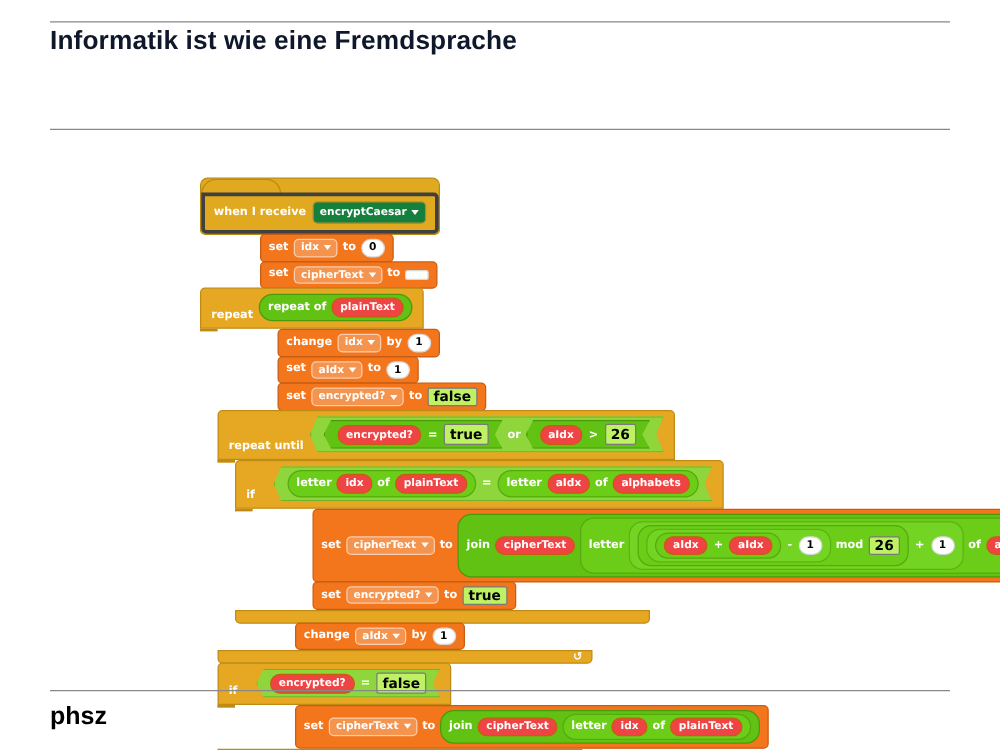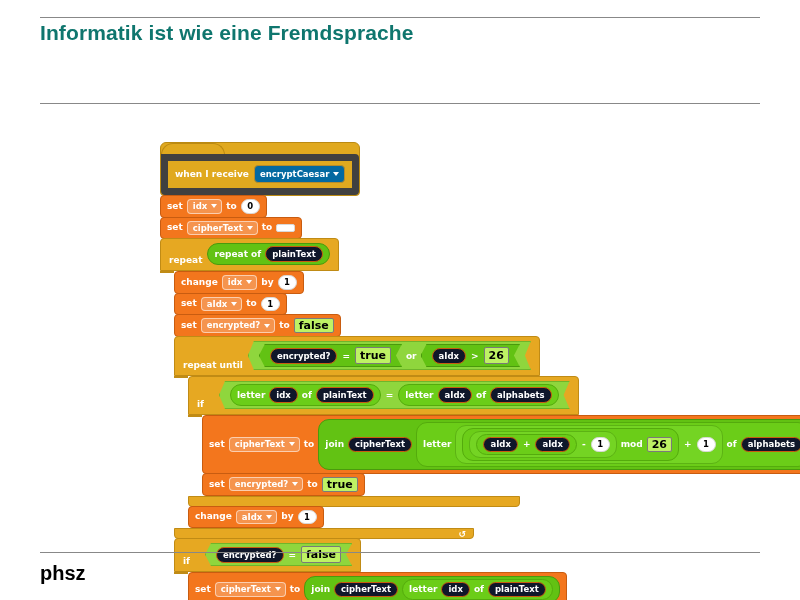--- a/index.html
+++ b/index.html
@@ -13,21 +13,21 @@
 
   
   .slide{position:absolute;inset:0;}
   .rule{position:absolute;left:40px;right:40px;height:1px;background:#888;}
   .rule-top{top:17px;}
   .rule-under-title{top:103px;}
   .rule-footer{top:552px;}
 
   .slide-title{
     position:absolute;left:40px;top:21px;
-    font-size:21px;font-weight:bold;color:#0f766e;
+    font-size:21px;font-weight:bold;color:#0f172a;
     letter-spacing:0.1px;white-space:nowrap;
   }
   .slide-footer{
     position:absolute;left:40px;top:562px;
     font-size:20px;font-weight:bold;color:#000;
   }
 
   
   .script{
     position:absolute;left:160px;top:142px;
@@ -40,20 +40,21 @@
   .blk{
     display:inline-flex;align-items:center;
     gap:4px;
     border-radius:4px;
     padding:3px 6px;
     color:#fff;
     box-sizing:border-box;
     white-space:nowrap;
     line-height:1;
     position:relative;
+    margin-left:48px;
   }
   .row{display:flex;align-items:flex-start;}
 
   
   .c-control{background:#e6a822;border:1px solid #c08b15;}
   .c-var{background:#f3761d;border:1px solid #c85c10;}
 
   
   .hat{
     display:inline-block;
@@ -66,21 +67,21 @@
   .hat-top{
     height:11px;
     background:#e0a91f;
     border:1px solid #bb8a12;border-bottom:none;
     border-radius:26px 26px 0 0;
     margin-bottom:-1px;
     width:62px;
   }
   .hat-body{
     display:inline-flex;align-items:center;gap:5px;
-    background:#e0a91f;border:7px solid #404040;
+    background:#e0a91f;border:3px solid #404040;
     border-radius:0 4px 4px 4px;
     padding:4px 7px 5px 7px;
     color:#fff;
   }
 
   
   .dd{
     display:inline-flex;align-items:center;gap:4px;
     background:rgba(255,255,255,0.22);
     border:1px solid rgba(255,255,255,0.55);
@@ -88,21 +89,21 @@
     padding:2px 4px 2px 5px;
     color:#fff;
     font-size:8.5px;
   }
   .dd .arrow{
     width:0;height:0;border-left:3px solid transparent;border-right:3px solid transparent;
     border-top:4px solid #fff;display:inline-block;
   }
   
   .dd-hat{
-    background:#0369a1;border:1px solid #b58b2d;border-radius:4px;
+    background:#15803d;border:1px solid #b58b2d;border-radius:4px;
     padding:3px 5px;color:#fff;
   }
   .dd-hat .arrow{border-top-color:#fff;}
 
   
   .inp{
     background:#fff;color:#000;
     border-radius:8px;
     padding:2px 5px;
     font-size:8.5px;
@@ -117,21 +118,21 @@
     background:#bef264;color:#000;
     border:1px solid #7a7a7a;
     border-radius:2px;
     padding:1px 4px;
     font-size:11px;
     display:inline-block;
   }
 
   
   .var{
-    background:#0f172a;border:1px solid #c85c10;
+    background:#ef4444;border:1px solid #c85c10;
     border-radius:9px;
     padding:2px 6px;
     color:#fff;font-size:8.5px;
     display:inline-block;
   }
 
   
   .rep{
     display:inline-flex;align-items:center;gap:4px;
     background:#62c213;border:1px solid #4a9a0c;

